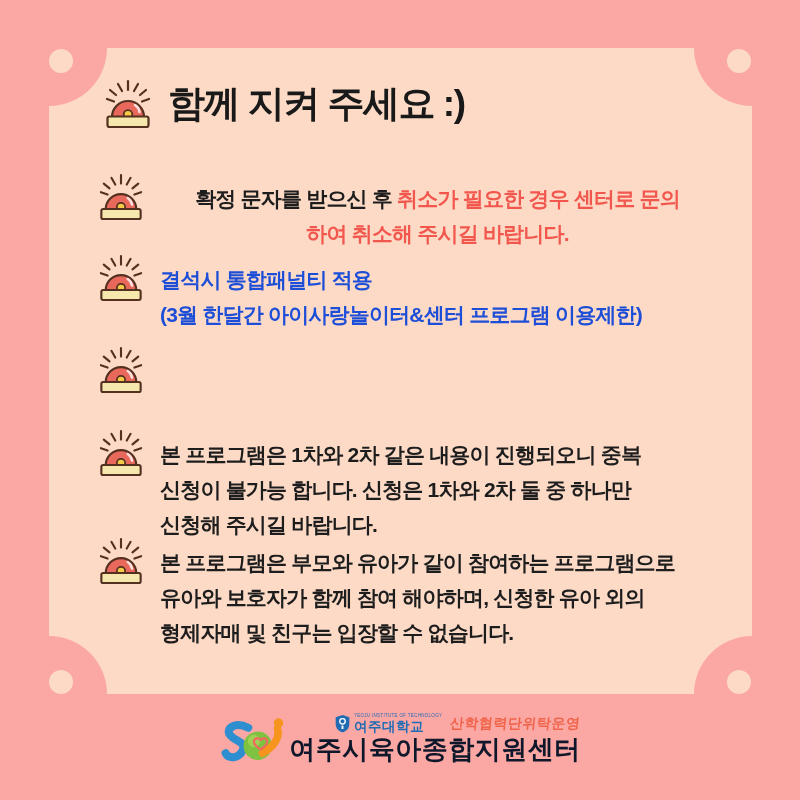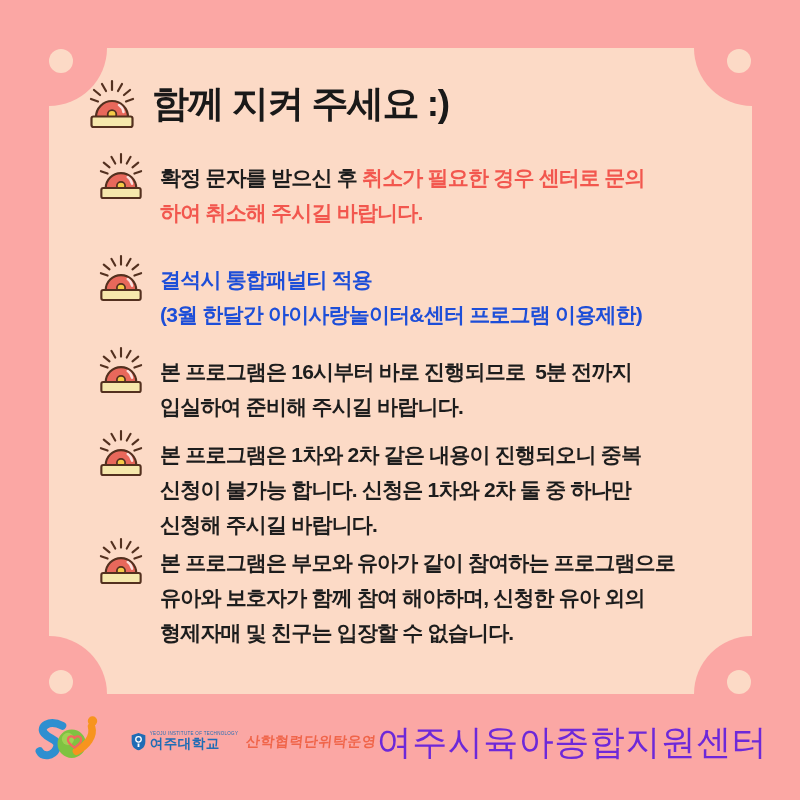--- a/index.html
+++ b/index.html
@@ -13,48 +13,48 @@
   .corner.tl { left:49px;  top:48px;  border-bottom-right-radius:100%; }
   .corner.tr { left:694px; top:48px;  border-bottom-left-radius:100%; }
   .corner.bl { left:49px;  top:636px; border-top-right-radius:100%; }
   .corner.br { left:694px; top:636px; border-top-left-radius:100%; }
   .cdot { position:absolute; width:24px; height:24px; border-radius:50%; background:#FCDAC6; }
   .cdot.tl { left:49px;  top:49px; }
   .cdot.tr { left:727px; top:49px; }
   .cdot.bl { left:49px;  top:670px; }
   .cdot.br { left:727px; top:670px; }
 
-  .title-row { position:absolute; left:88px; top:78px; display:flex; align-items:center; }
+  .title-row { position:absolute; left:104px; top:78px; display:flex; align-items:center; }
   .title-row .siren-slot { width:48px; height:52px; }
   .title-text { margin-left:16px; font-size:37px; font-weight:bold; color:#191919; letter-spacing:-1.5px; }
 
   .notice { position:absolute; left:98px; width:620px; display:flex; align-items:flex-start; }
   .notice .siren-slot { flex:0 0 46px; width:46px; height:50px; }
   .notice p {
     margin:0 0 0 16px; padding-top:9px; width:555px;
     font-size:21px; line-height:35px; font-weight:bold; color:#1d1d1d;
     letter-spacing:-0.8px; white-space:pre-wrap;
   }
-  .n1 { top:151px; } .n2 { top:253px; } .n3 { top:345px; } .n4 { top:428px; } .n5 { top:536px; }
+  .n1 { top:172px;text-align:center; } .n2 { top:253px; } .n3 { top:345px; } .n4 { top:428px; } .n5 { top:536px; }
   .red  { color:#F2574E; }
   .blue { color:#1d4ed8; }
 
   .siren-slot svg { display:block; width:100%; height:100%; }
 
   .footer { position:absolute; left:0; top:714px; width:800px; display:flex; justify-content:center; }
   .footer-inner { display:flex; align-items:flex-end; }
   .sci-logo { width:68px; height:50px; margin-right:2px; margin-bottom:-3px; }
-  .footer-col { display:flex; flex-direction:row; align-items:center; }
+  .footer-col { display:flex; flex-direction:column; align-items:flex-end; }
   .footer-top { display:flex; align-items:flex-end; margin-left:28px; margin-bottom:3px; }
   .shield { width:15px; height:19px; margin-right:4px; }
   .univ-block { display:flex; flex-direction:column; line-height:1; }
   .univ-en { font-size:4.5px; color:#1F6CB5; letter-spacing:0.3px; margin-bottom:1px; white-space:nowrap; }
   .univ-name { font-size:13.5px; font-weight:bold; color:#1F6CB5; letter-spacing:0.5px; }
   .operator { margin-left:8px; font-size:14px; font-weight:bold; color:#F0654A; transform:skewX(-6deg); letter-spacing:0.5px; }
-  .center-name { font-size:35px; font-weight:normal; color:#6d28d9; letter-spacing:0.5px; line-height:1.05; }
+  .center-name { font-size:26px; font-weight:bold; color:#0f172a; letter-spacing:0.5px; line-height:1.05; }
 </style>
 </head>
 <body>
 
 <div class="canvas">
   <div class="panel"></div>
   <div class="corner tl"></div>
   <div class="corner tr"></div>
   <div class="corner bl"></div>
   <div class="corner br"></div>
@@ -139,22 +139,20 @@
       <line x1="42" y1="12" x2="36" y2="17"></line>
       <line x1="3" y1="21" x2="10" y2="23.5"></line>
       <line x1="45" y1="21" x2="38" y2="23.5"></line>
     </g>
     <path d="M8,39 A16 16 0 0 1 40,39 Z" fill="#E8685B" stroke="#53301f" stroke-width="2.2" stroke-linejoin="round"></path>
     <path d="M31,27 A10 10 0 0 1 35.5,34" fill="none" stroke="#ffffff" stroke-opacity="0.8" stroke-width="2.6" stroke-linecap="round"></path>
     <circle cx="24" cy="36.5" r="4.3" fill="#F5CB48" stroke="#53301f" stroke-width="1.8"></circle>
     <rect x="3.5" y="38.5" width="41" height="10.5" rx="2" fill="#F6E8AC" stroke="#53301f" stroke-width="2.2"></rect>
   </svg>
 </span>
-    <p>본 프로그램은 16시부터 바로 진행되므로  5분 전까지
-입실하여 준비해 주시길 바랍니다.</p>
   </div>
 
   <div class="notice n4">
     <span class="siren-slot">
   <svg viewBox="0 0 48 52" xmlns="http://www.w3.org/2000/svg" aria-hidden="true">
     <g stroke="#53301f" stroke-width="2.2" stroke-linecap="round">
       <line x1="24" y1="3" x2="24" y2="12"></line>
       <line x1="14" y1="6" x2="18" y2="13"></line>
       <line x1="34" y1="6" x2="30" y2="13"></line>
       <line x1="6" y1="12" x2="12" y2="17"></line>

